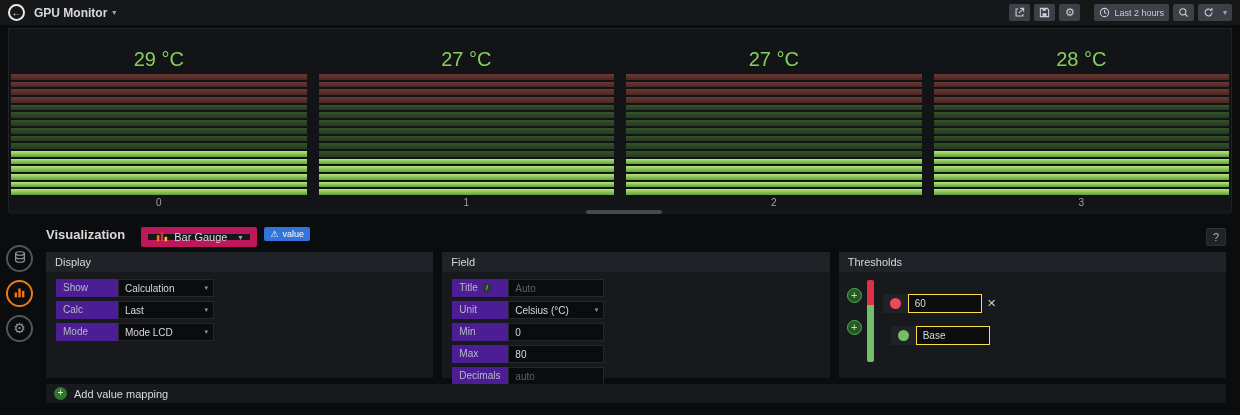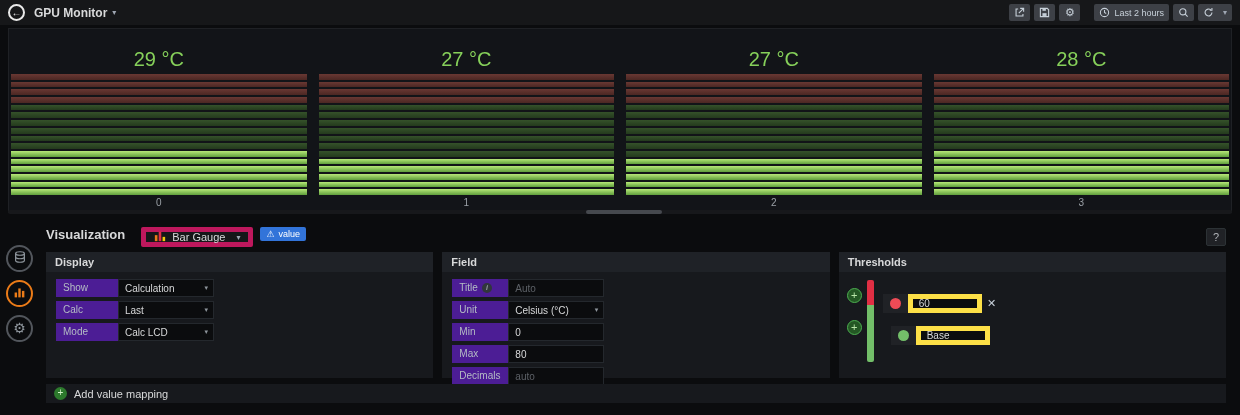--- a/index.html
+++ b/index.html
@@ -50,36 +50,36 @@
               border:2px solid #52565c; display:flex; align-items:center; justify-content:center;
               color:#8e959c; cursor:pointer; background:#0b0c0e; }
   .rail-btn.active { border-color:var(--accent-orange,#eb7b18); color:var(--accent-orange,#eb7b18); }
   #rail-queries { top:245px; } #rail-viz { top:280px; } #rail-general { top:315px; }
 
   
   #viz-header { position:absolute; left:46px; top:227px; right:29px; height:22px;
                 display:flex; align-items:flex-start; }
   .viz-heading { font-size:13px; font-weight:700; margin-right:16px; }
   .picker { display:flex; align-items:center; gap:6px; background:#161719;
-            border:5px solid #be185d; border-radius:2px; height:20px; padding:0 8px; cursor:pointer; }
+            border:7px solid #be185d; border-radius:2px; height:20px; padding:0 8px; cursor:pointer; }
   .picker-name { font-size:11px; }
   .beta-badge { margin-left:7px; background:var(--beta-blue,#3274d9); color:#fff;
                 font-size:9px; border-radius:2px; padding:2px 6px; display:flex; gap:4px;
                 align-items:center; }
   #help-btn { position:absolute; right:14px; top:228px; width:20px; height:18px;
               background:#202226; border:1px solid #2c3235; border-radius:2px;
               color:#b0b3b8; font-size:11px; display:flex; align-items:center;
               justify-content:center; cursor:pointer; }
 
   
   #sections { position:absolute; left:46px; right:14px; top:252px; height:126px;
               display:flex; gap:9px; }
   .section { flex:1; background:#17191d; display:flex; flex-direction:column; }
   .section-h { height:20px; line-height:20px; padding:0 9px; background:#1f2227;
-               font-size:11px; font-weight:700; color:#d8d9da; }
+               font-size:11px; font-weight:400; color:#d8d9da; }
   .section-b { flex:1; padding:7px 10px 0 10px; position:relative; }
   .frow { display:flex; height:18px; margin-bottom:4px; }
   .flabel { background:#4c1d95; color:#b4bcc4; font-size:10px; line-height:18px;
             padding:0 7px; min-width:62px; display:flex; align-items:center; gap:4px; }
   .flabel-f { min-width:56px; }
   .fselect, .finput { width:96px; background:#0b0c0e; border:1px solid #24282d;
             color:#d8d9da; font-size:10px; height:18px; padding:0 6px; position:relative;
             display:flex; align-items:center; cursor:pointer; }
   input.finput { cursor:text; font-family:"Liberation Sans",sans-serif; }
   input.finput::placeholder { color:#5c6066; }
@@ -95,21 +95,21 @@
   .th-green { height:70%; background:var(--threshold-green,#73bf69); }
   .th-add { position:absolute; left:8px; width:15px; height:15px; border-radius:50%;
             background:#245824; border:1px solid #4caf50; color:#b9e6a9; font-size:11px;
             line-height:12px; text-align:center; cursor:pointer; }
   .th-row { position:absolute; display:flex; height:19px; }
   .th-dot-box { width:25px; background:#202226; display:flex; align-items:center;
                 justify-content:center; }
   .dot { width:11px; height:11px; border-radius:50%; cursor:pointer; }
   .dot-red { background:#ed4b56; }
   .dot-green { background:#73bf69; }
-  .th-input { width:74px; background:#0b0c0e; border:5px solid #fde047; color:#d8d9da;
+  .th-input { width:74px; background:#0b0c0e; border:1px solid #fde047; color:#d8d9da;
               font-size:10px; height:19px; padding:0 6px; font-family:"Liberation Sans",sans-serif; }
   .th-x { width:20px; text-align:center; line-height:19px; color:#c7d0d9; font-size:11px;
           cursor:pointer; }
 
   
   #avm { position:absolute; left:46px; right:14px; top:384px; height:19px;
          background:#17191d; display:flex; align-items:center; gap:7px; padding:0 8px;
          cursor:pointer; }
   .avm-plus { width:13px; height:13px; border-radius:50%; background:#2d7a2d;
               color:#d4f2c9; font-size:10px; line-height:12px; text-align:center; }
@@ -328,21 +328,21 @@
       <div class="frow">
         <div class="flabel">Calc</div>
         <div class="fselect">
           <span>Last</span>
             <span class="sel-caret">▾</span>
         </div>
       </div>
       <div class="frow">
         <div class="flabel">Mode</div>
         <div class="fselect">
-          <span>Calc LCD</span>
+          <span>Mode LCD</span>
             <span class="sel-caret">▾</span>
         </div>
       </div>
     </div>
   </div>
 
   <div class="section">
     <div class="section-h">Field</div>
     <div class="section-b">
       <div class="frow">

